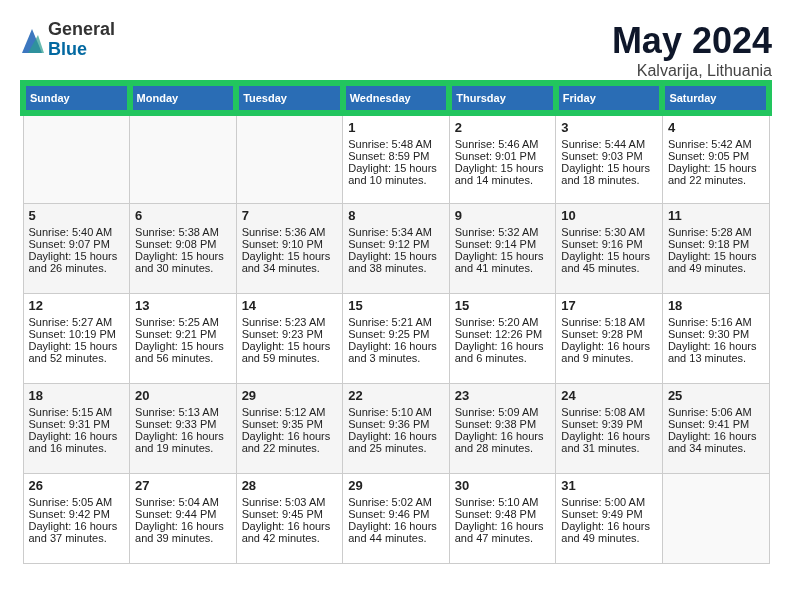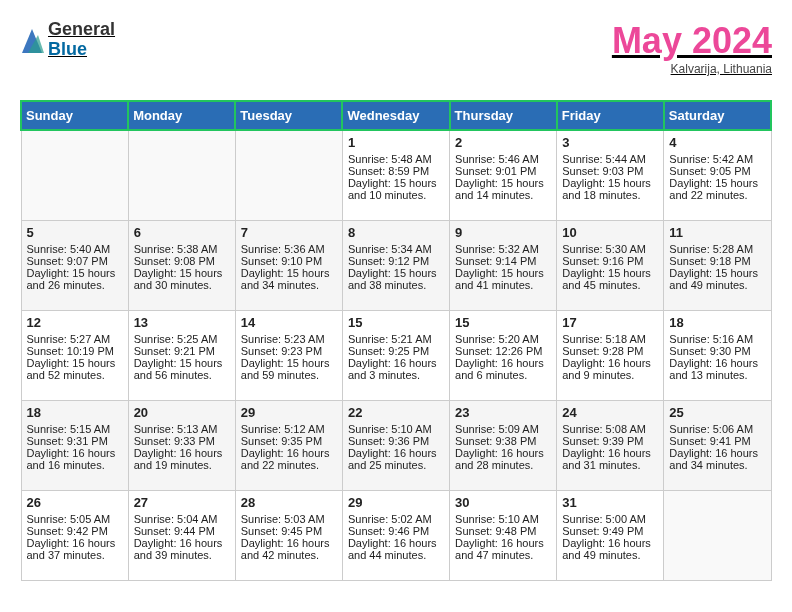--- a/index.html
+++ b/index.html
@@ -7,22 +7,21 @@
       font-family: Arial, sans-serif;
       background: #fff;
       width: 792px;
       min-height: 612px;
       padding: 20px;
     }
     .header {
       display: flex;
       justify-content: space-between;
       align-items: flex-start;
-      margin-bottom: 24px;
-      text-decoration: underline;
+      margin-bottom: 0;
     }
     .logo {
       display: flex;
       align-items: center;
       gap: 4px;
     }
     .logo-text {
       display: flex;
       flex-direction: column;
       line-height: 1.1;
@@ -40,39 +39,39 @@
     .logo-icon {
       width: 24px;
       height: 30px;
     }
     .title-block {
       text-align: right;
     }
     .month-year {
       font-size: 36px;
       font-weight: bold;
-      color: #ec4899;
+      color: #0f172a;
     }
     .location {
-      font-size: 12px;
+      font-size: 16px;
       color: #444;
     }
     table {
       width: 100%;
       border-collapse: collapse;
       table-layout: fixed;
     }
     th {
       background-color: #2a6db5;
       color: #fff;
-      font-size: 13px;
+      font-size: 11px;
       font-weight: bold;
       padding: 6px 4px;
       text-align: left;
-      border: 2px solid #22c55e;
+      border: 6px solid #22c55e;
     }
     td {
       border: 1px solid #ccc;
       vertical-align: top;
       padding: 4px 5px;
       font-size: 11px;
       color: #222;
       height: 90px;
       background: #fff;
     }

